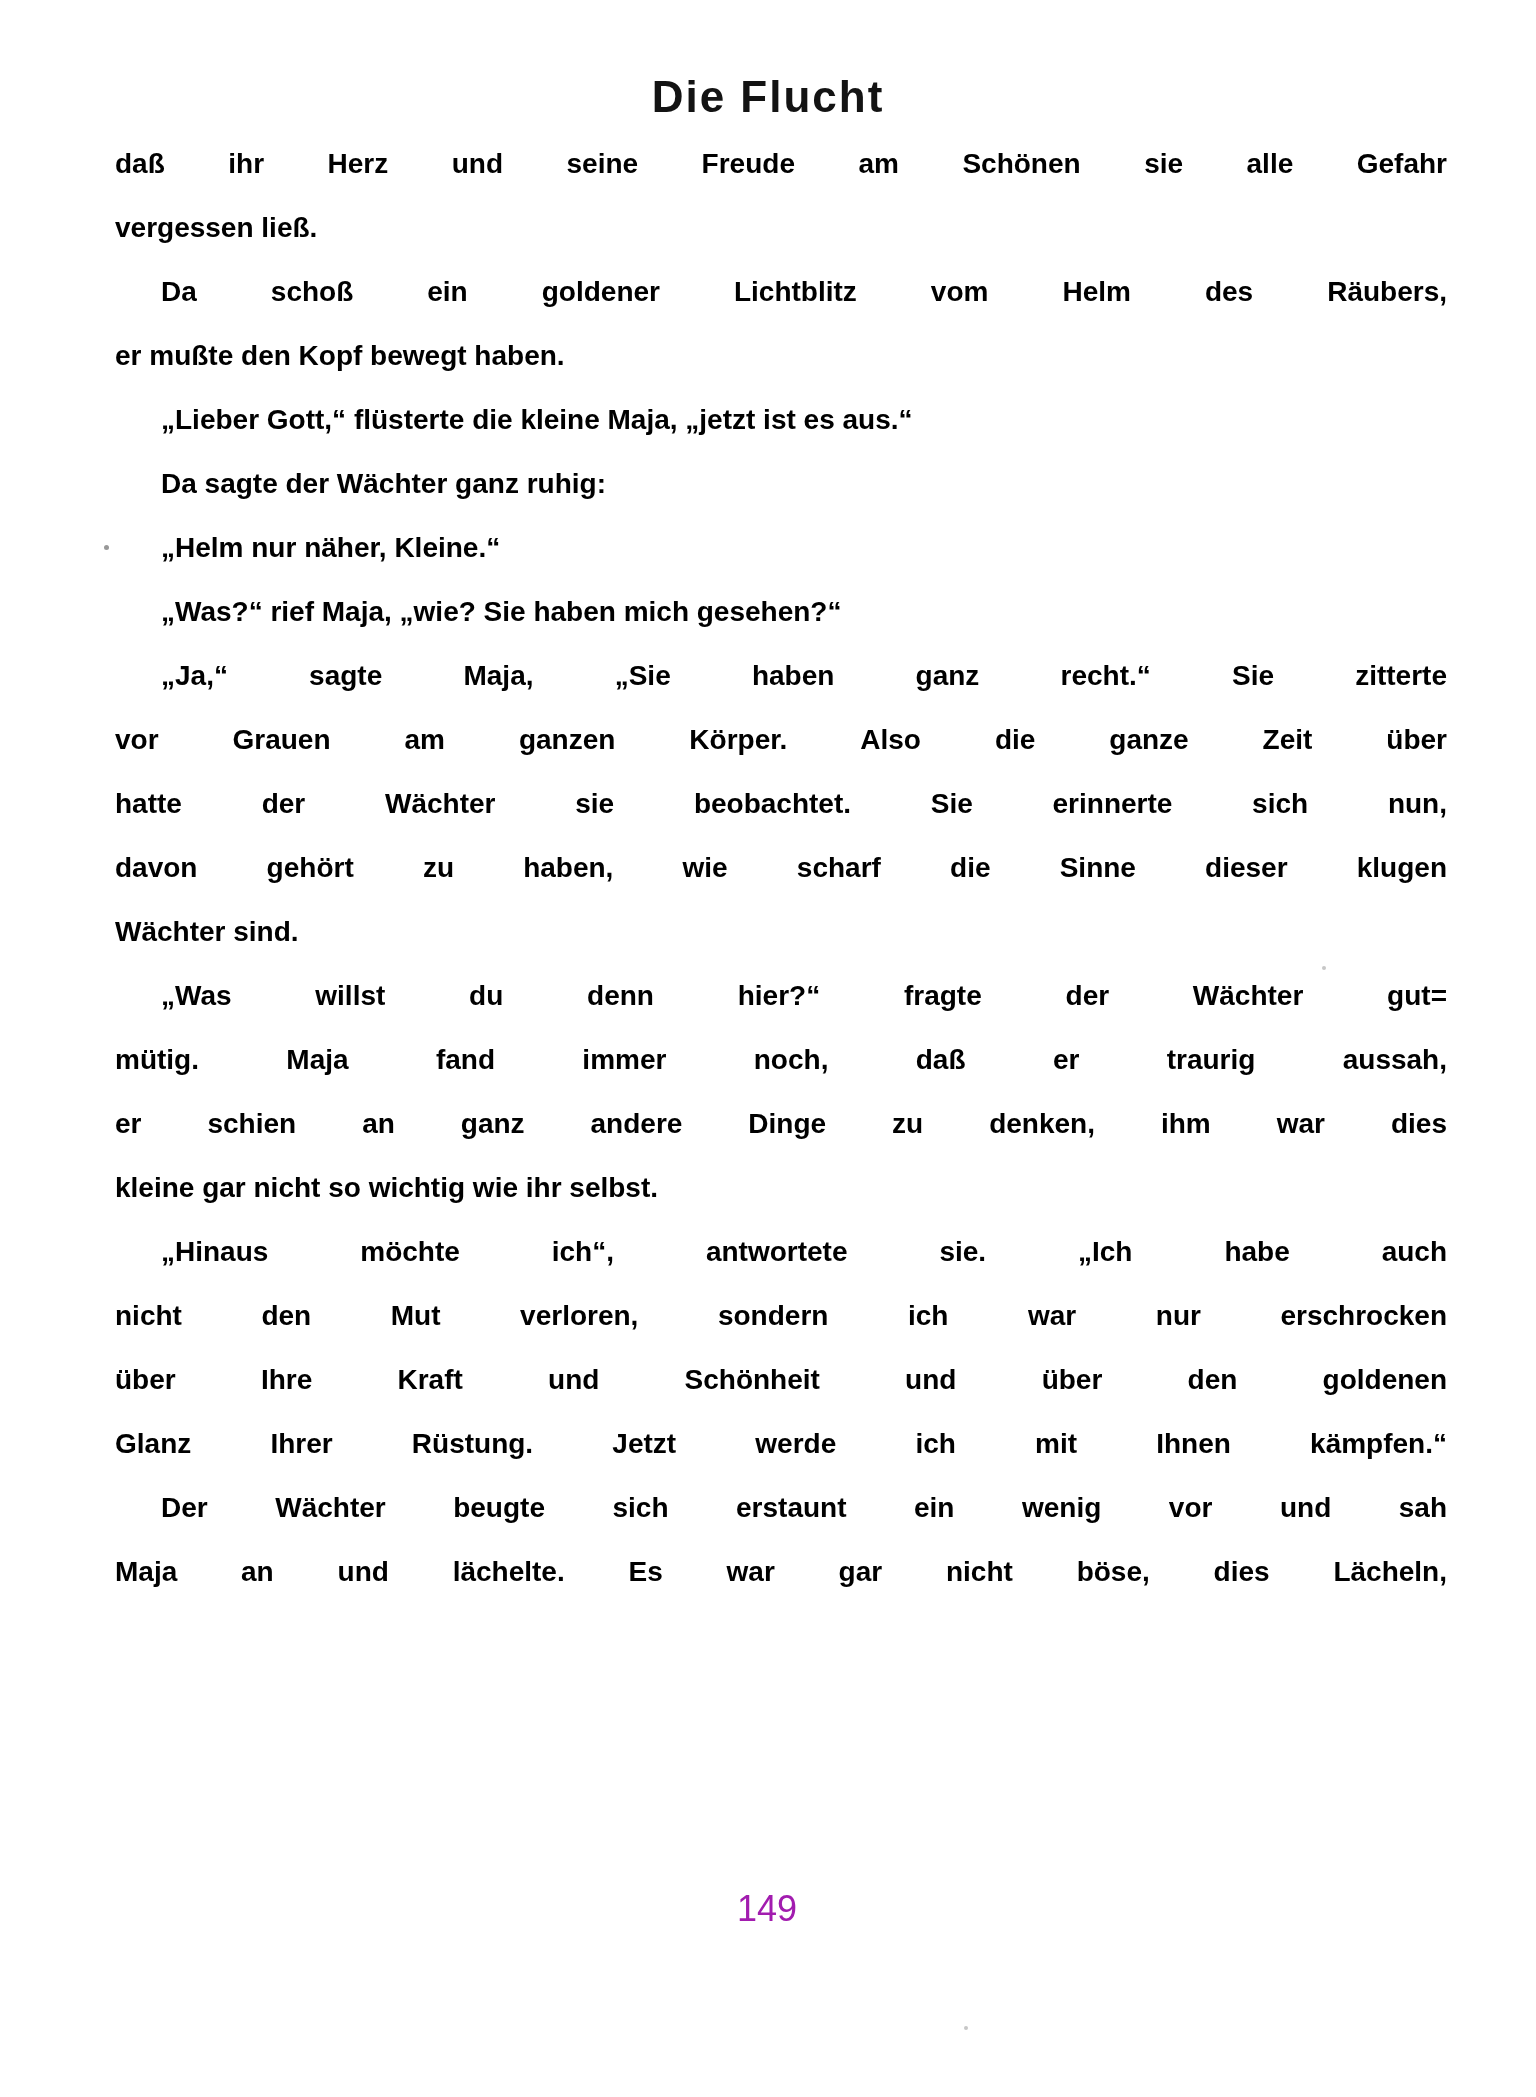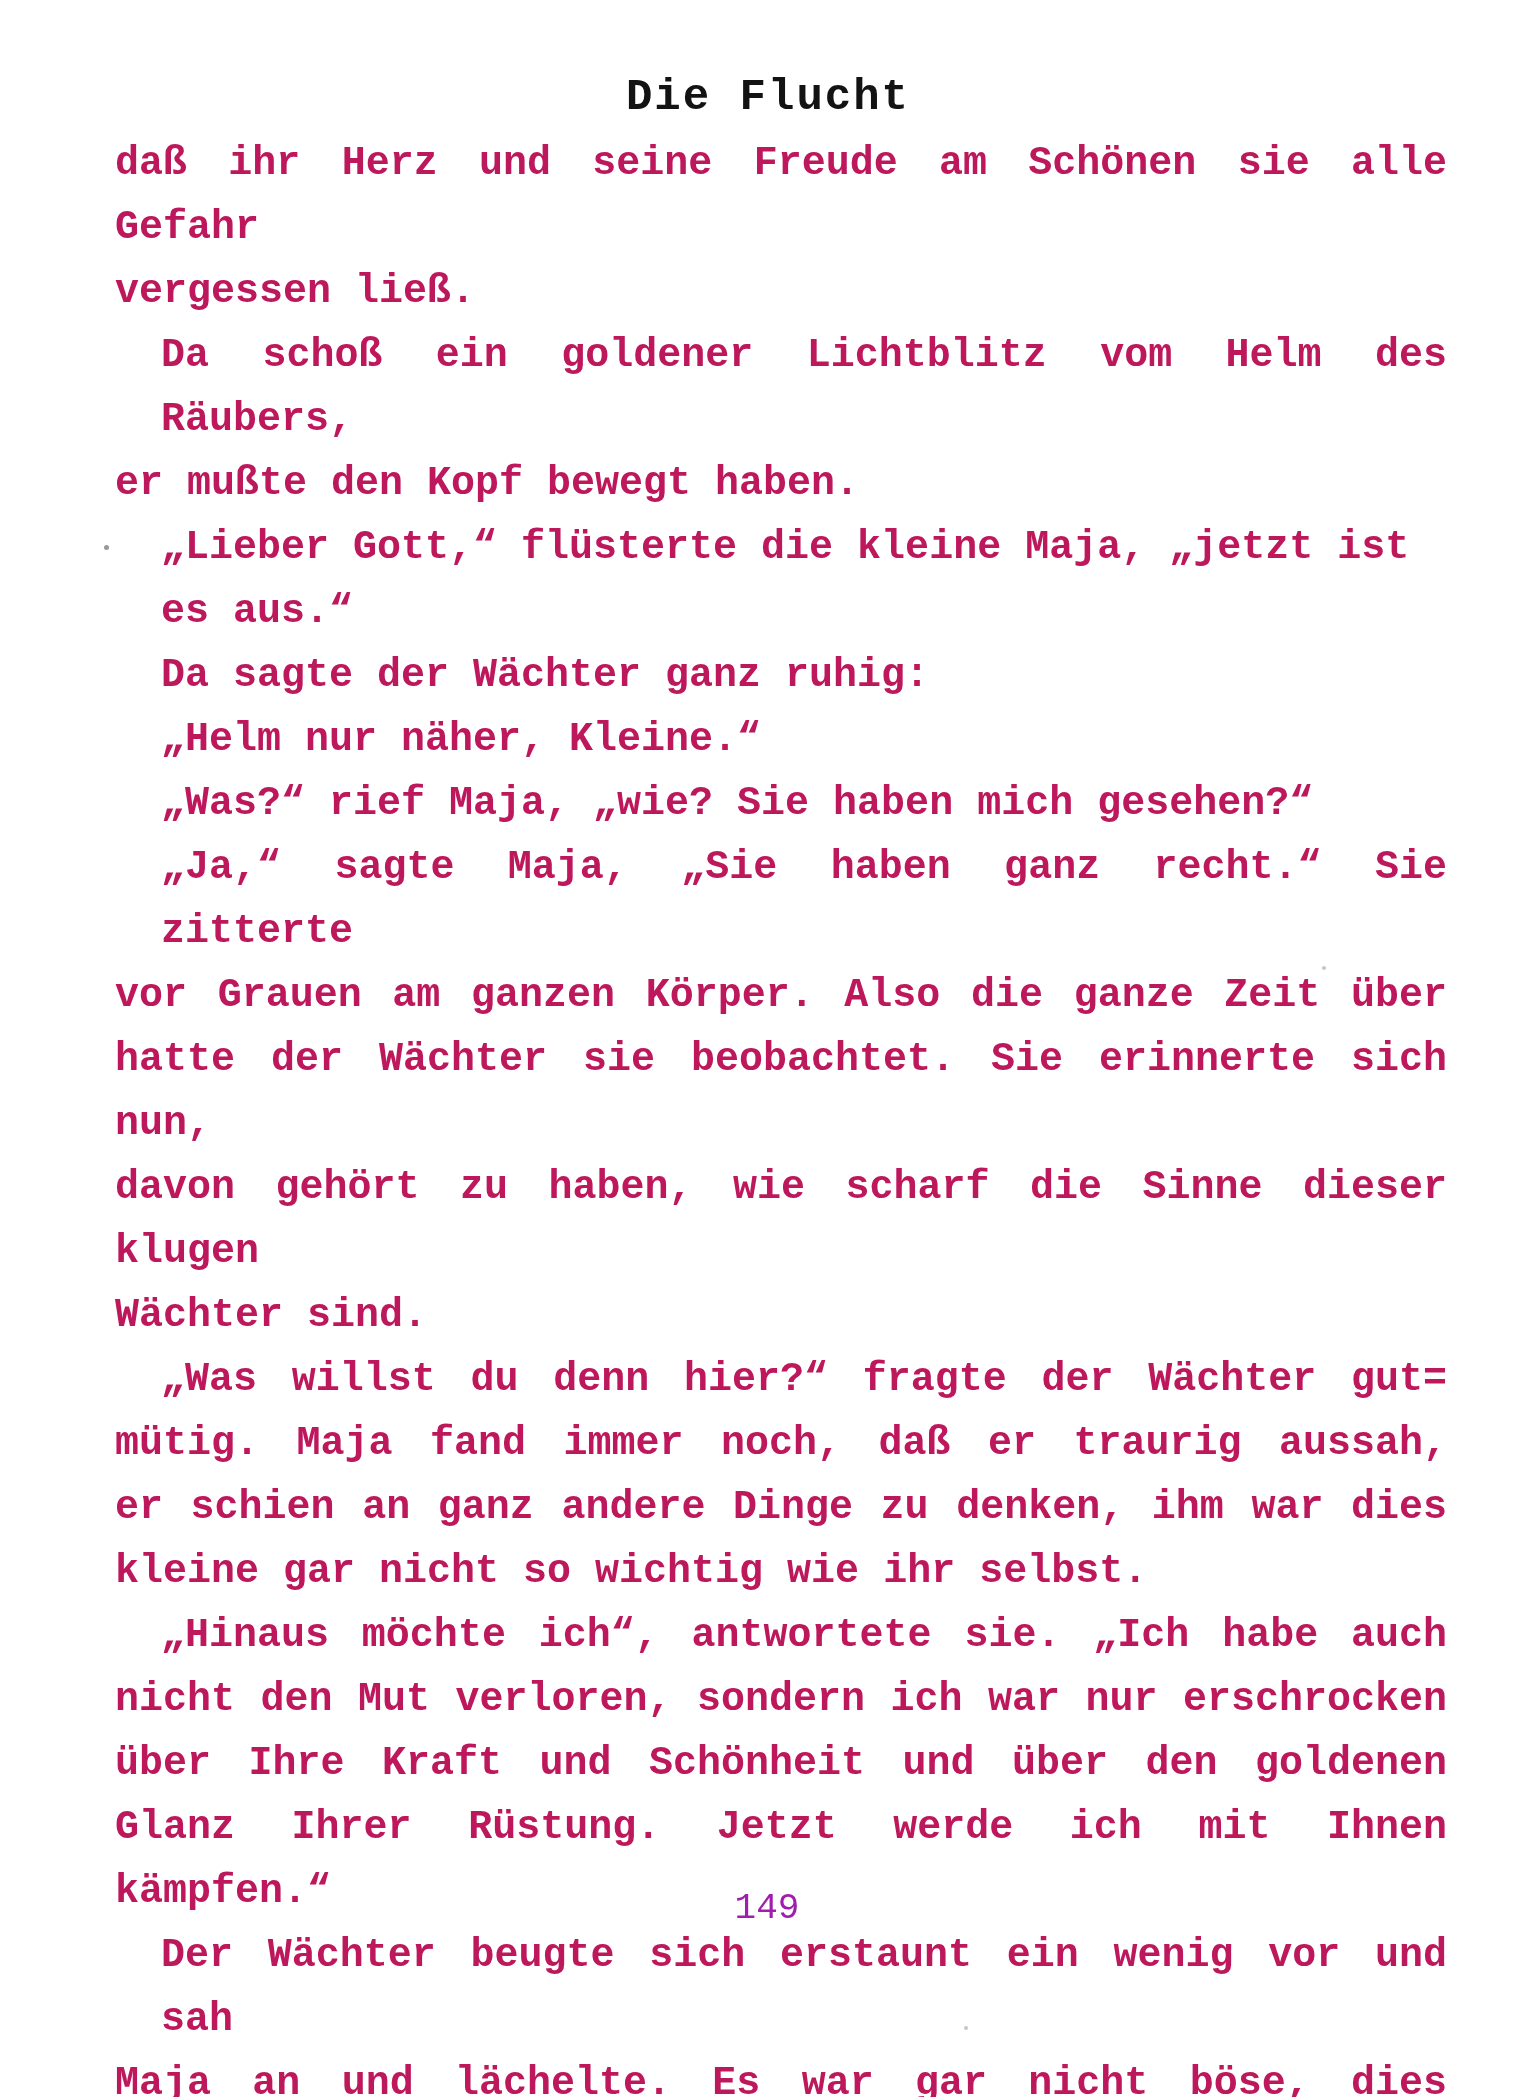--- a/index.html
+++ b/index.html
@@ -6,43 +6,43 @@
     margin: 0;
     padding: 0;
     background: #ffffff;
   }
   .page {
     position: relative;
     width: 1536px;
     height: 2097px;
     background: #ffffff;
     color: #151515;
-    font-family: Liberation Mono, monospace;
+    font-family: Liberation Sans, sans-serif;
     overflow: hidden;
   }
   .running-head {
     position: absolute;
     top: 72px;
     left: 0;
     width: 100%;
     text-align: center;
     font-size: 44px;
     font-weight: bold;
     letter-spacing: 2px;
     color: #131313;
   }
   .body-text {
     position: absolute;
     top: 132px;
     left: 115px;
     width: 1332px;
-    font-size: 40px;
+    font-size: 28px;
     font-weight: bold;
     line-height: 64px;
-    color: #be185d;
+    color: #000000;
   }
   .paragraph { margin: 0; }
   .line {
     text-align: left;
     white-space: normal;
   }
   .line.just {
     text-align: justify;
     text-align-last: justify;
   }

